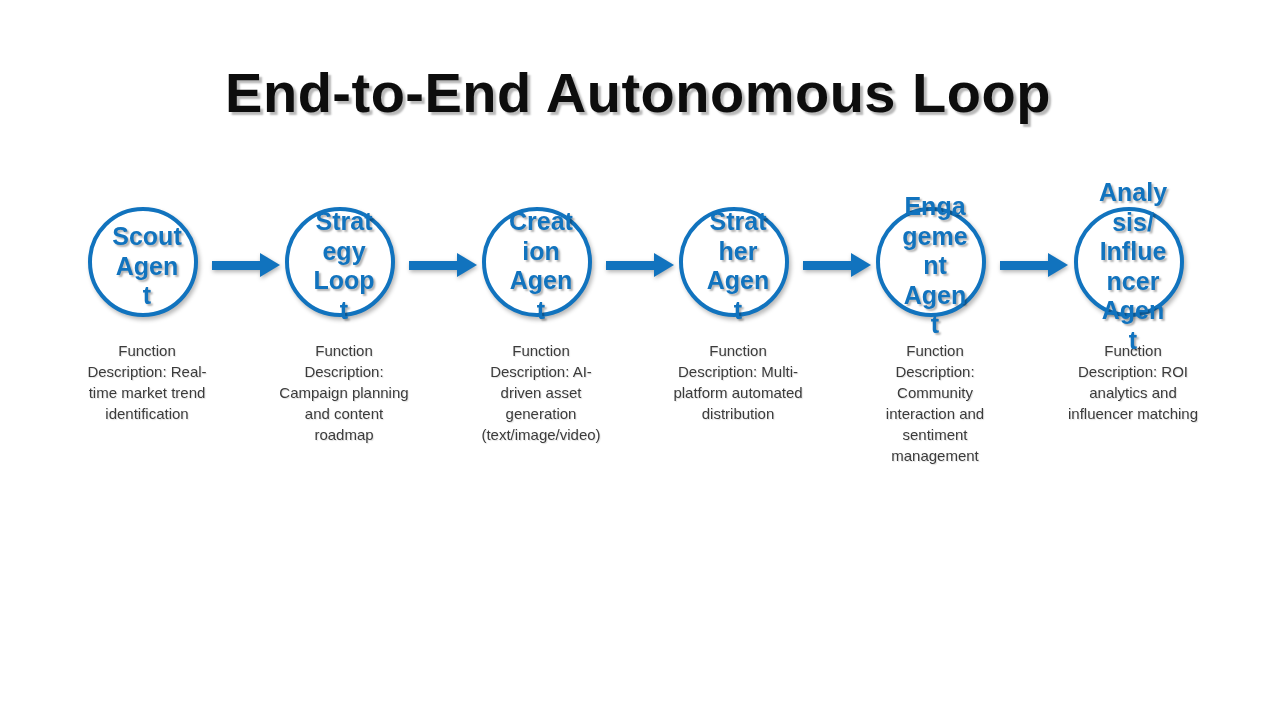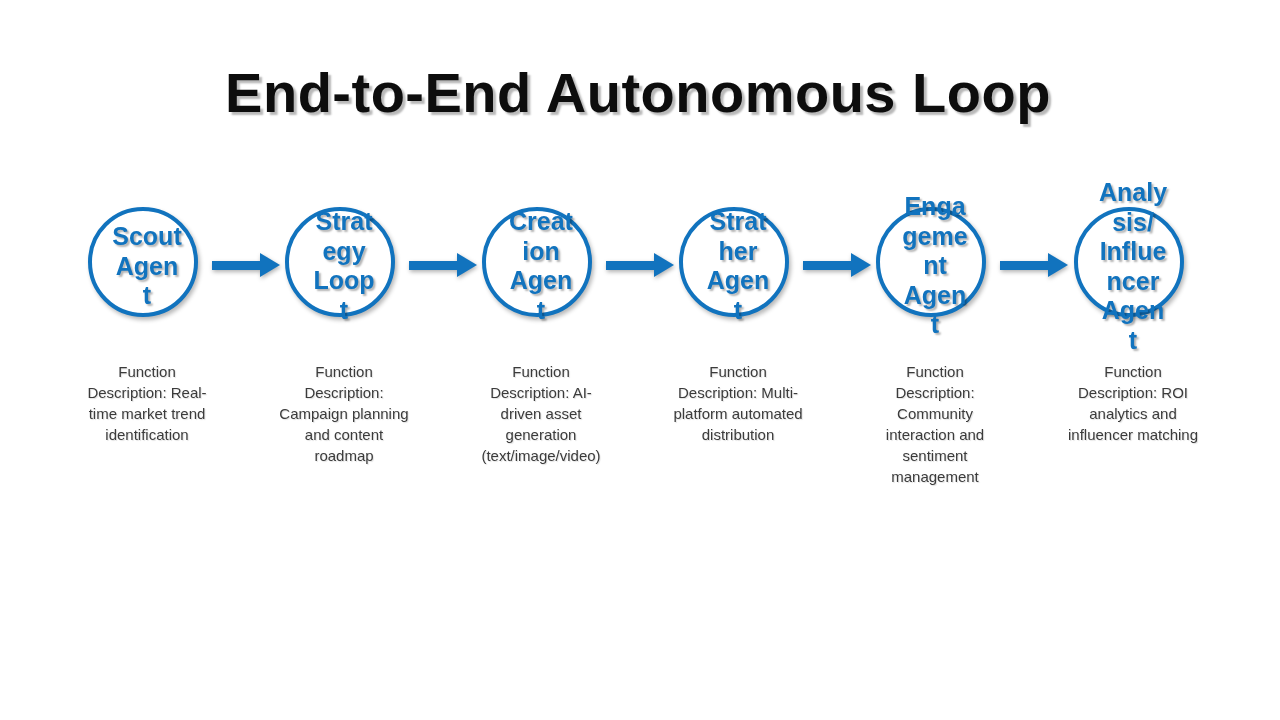--- a/index.html
+++ b/index.html
@@ -59,21 +59,21 @@
     line-height: 29.5px;
     font-weight: bold;
     color: var(--accent-blue);
     text-shadow: 2px 2px 2px rgba(0,0,0,0.3);
     z-index: 2;
   }
   .desc {
     position: absolute;
     left: calc(var(--cx) - 90px);
     width: 180px;
-    top: 361px;
+    top: 340px;
     text-align: center;
     white-space: pre-line;
     font-size: 15px;
     line-height: 21px;
     color: var(--description-text);
     text-shadow: 1px 1px 1px rgba(0,0,0,0.12);
   }
   .arrow {
     position: absolute;
     left: var(--ax);

